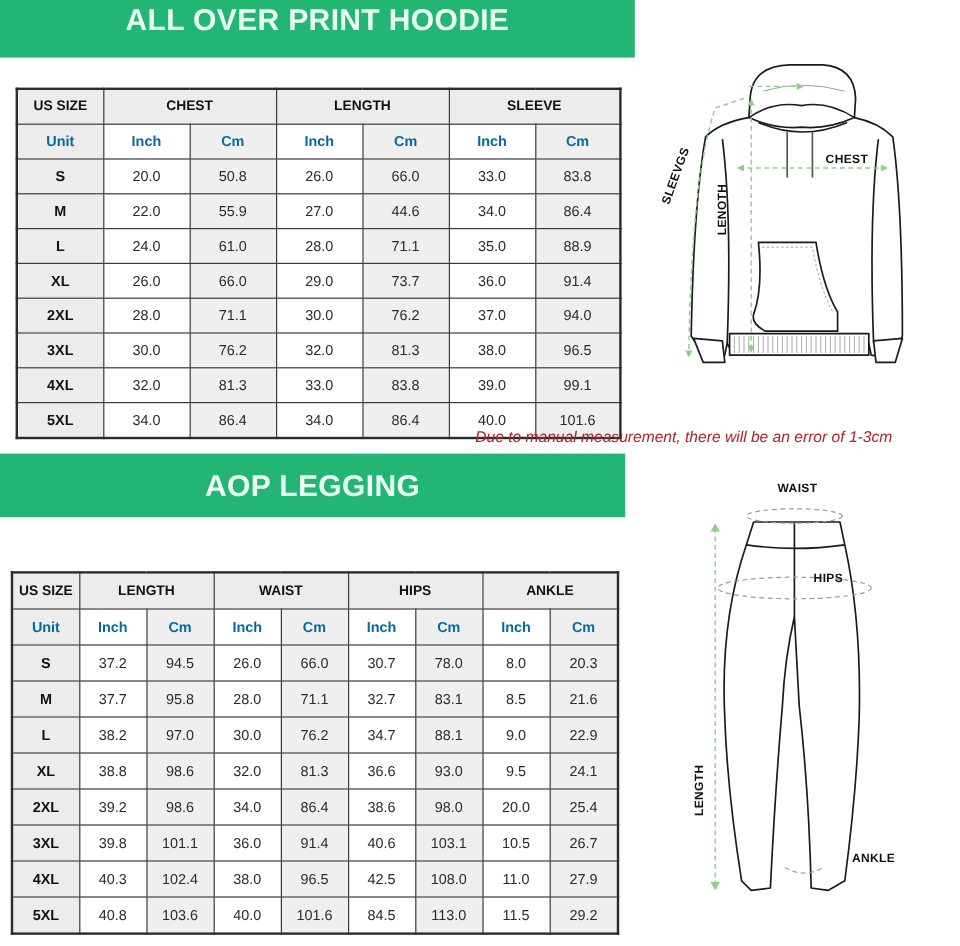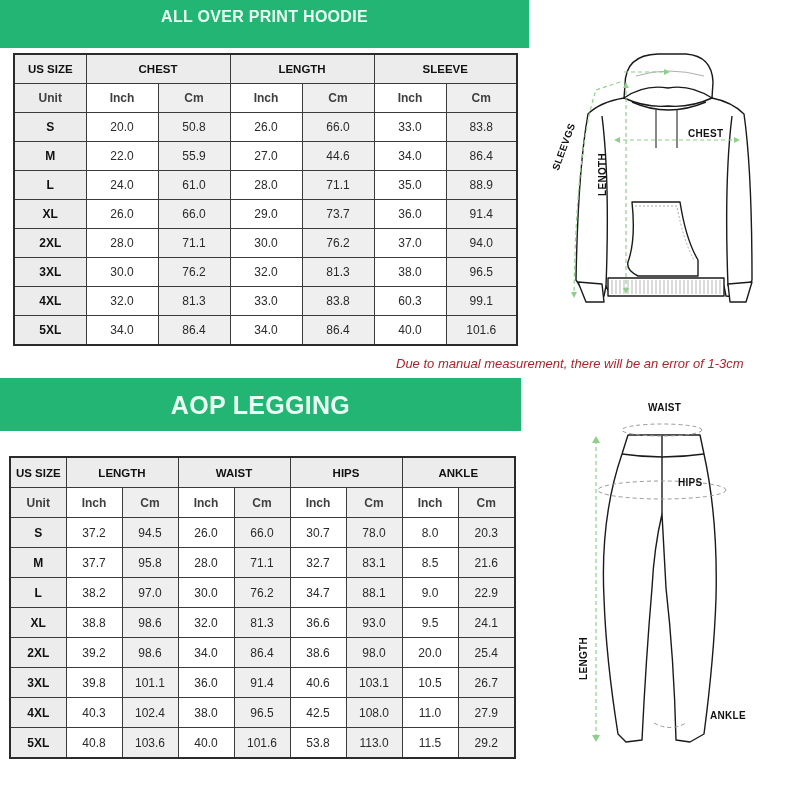--- a/index.html
+++ b/index.html
@@ -10,42 +10,43 @@
     color: #1a1a1a;
   }
   .banner {
     position: absolute; left: 0;
     background: #22b573;
     color: #eafff3;
     font-weight: bold;
     text-align: center;
     letter-spacing: 0.3px;
   }
-  .banner.hoodie { top: 0; width: 529px; height: 48px; line-height: 34px; font-size: 16px; }
+  .banner.hoodie { top: 0; width: 529px; height: 48px; line-height: 34px; font-size: 25px; }
   .banner.legging { top: 378px; width: 521px; height: 53px; line-height: 55px; font-size: 25px; }
 
   table.size {
     position: absolute;
     border-collapse: collapse;
     table-layout: fixed;
     border: 2px solid #2b2b2b;
+    margin-top: 20px;
   }
   table.size td {
     border: 1px solid #3a3a3a;
     text-align: center;
     vertical-align: middle;
     padding: 0;
     font-size: 12px;
     color: #2a2a2a;
     background: #ffffff;
     white-space: nowrap;
     overflow: hidden;
   }
   table.size td.hd { font-weight: bold; background: #ececec; font-size: 11.5px; color: #111; }
-  table.size td.unit { font-weight: bold; font-size: 12px; color: #404040; }
+  table.size td.unit { font-weight: bold; font-size: 12px; color: #0369a1; }
   table.size td.unit.cm, table.size td.cm { background: #efefef; }
   table.size td.sz { font-weight: bold; background: #ececec; color: #111; }
 
   #hoodie-table { left: 13px; top: 53px; width: 503px; }
   #hoodie-table td { height: 28px; }
   #legging-table { left: 9px; top: 456px; width: 505px; }
   #legging-table td { height: 29px; }
 
   .note {
     position: absolute; left: 396px; top: 356px;
@@ -143,21 +144,21 @@
         <td class="cm">81.3</td>
         <td>38.0</td>
         <td class="cm">96.5</td>
       </tr>
       <tr>
         <td class="sz">4XL</td>
         <td>32.0</td>
         <td class="cm">81.3</td>
         <td>33.0</td>
         <td class="cm">83.8</td>
-        <td>60.3</td>
+        <td>39.0</td>
         <td class="cm">99.1</td>
       </tr>
       <tr>
         <td class="sz">5XL</td>
         <td>34.0</td>
         <td class="cm">86.4</td>
         <td>34.0</td>
         <td class="cm">86.4</td>
         <td>40.0</td>
         <td class="cm">101.6</td>
@@ -324,21 +325,21 @@
         <td class="cm">108.0</td>
         <td>11.0</td>
         <td class="cm">27.9</td>
       </tr>
       <tr>
         <td class="sz">5XL</td>
         <td>40.8</td>
         <td class="cm">103.6</td>
         <td>40.0</td>
         <td class="cm">101.6</td>
-        <td>53.8</td>
+        <td>84.5</td>
         <td class="cm">113.0</td>
         <td>11.5</td>
         <td class="cm">29.2</td>
       </tr>
     </tbody>
 </table>
 
 <div class="figure" style="left:570px; top:398px; width:230px; height:390px;">
   <svg width="230" height="390" viewBox="0 0 230 390">
     <g fill="none" stroke="#1a1a1a" stroke-width="1.4" stroke-linejoin="round">

